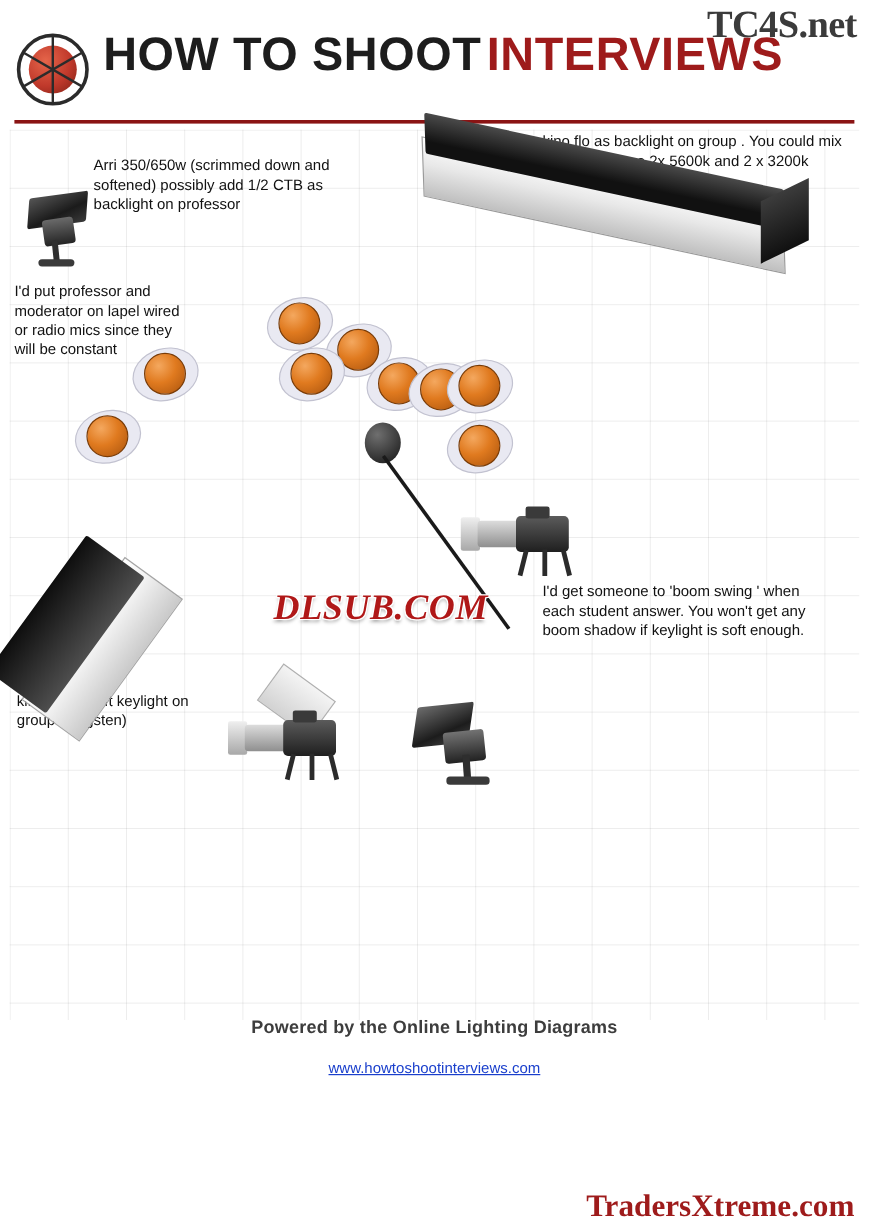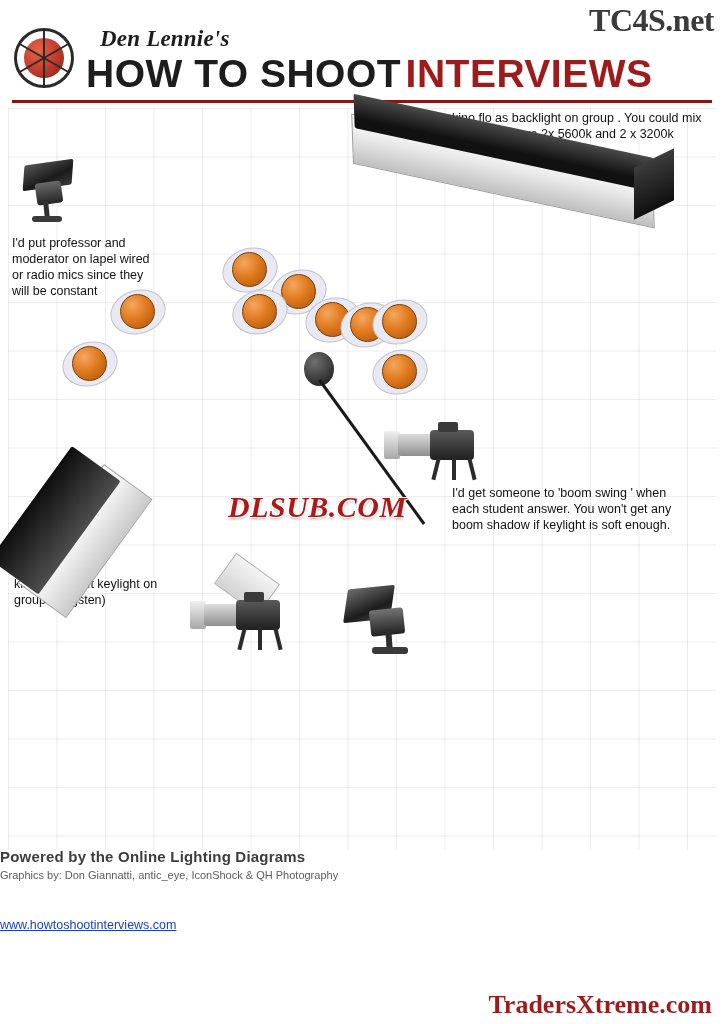--- a/index.html
+++ b/index.html
@@ -295,21 +295,21 @@
     color: #b01818;
     letter-spacing: 0.5px;
     text-shadow:
       -1px -1px 0 #ffffff, 1px -1px 0 #ffffff,
       -1px  1px 0 #ffffff, 1px  1px 0 #ffffff,
       0 2px 3px rgba(0,0,0,0.35);
     text-align: center;
   }
 
   
-  .footer { position: absolute; left: 0; top: 848px; width: 724px; }
+  .footer { position: absolute; left: 0; top: 848px; width: 724px; text-align: center; }
   .powered {
     font-family: "Liberation Sans", sans-serif;
     font-weight: bold;
     font-size: 15px;
     color: #3d3d3d;
     letter-spacing: 0.2px;
   }
   .site {
     font-family: "Liberation Sans", sans-serif;
     font-size: 14px;
@@ -318,21 +318,21 @@
   }
   .small {
     font-family: "Liberation Sans", sans-serif;
     font-size: 11px;
     color: #5c5c5c;
     margin-top: 8px;
     line-height: 1.5;
   }
   .link {
     display: inline-block;
-    margin-top: 34px;
+    margin-top: 18px;
     font-size: 12.5px;
     color: #1a3fcc;
     text-decoration: underline;
     cursor: pointer;
   }
   #traders {
     position: absolute;
     right: 12px;
     bottom: 4px;
     font-family: "Liberation Serif", serif;
@@ -352,28 +352,28 @@
 
   <div class="logo">
     <div class="ring"></div>
     <div class="blade"></div>
     <div class="spoke" style="transform:rotate(0deg)"></div>
     <div class="spoke" style="transform:rotate(60deg)"></div>
     <div class="spoke" style="transform:rotate(120deg)"></div>
   </div>
 
   <div class="title-block">
-    <div class="den">Den Lennie's</div>
     <div class="howto-line">
       <span class="howto">HOW TO SHOOT</span>
       <span class="interviews">INTERVIEWS</span>
     </div>
   </div>
   <div class="rule"></div>
 
+  <div class="note" id="note-backlight-prof">Arri 350/650w (scrimmed down and softened) possibly add 1/2 CTB as backlight on professor</div>
   <div class="note" id="note-kinoflo-group">kino flo as backlight on group .  You could mix tubes and have 2x 5600k and 2 x 3200k creating a semi blue</div>
   <div class="note" id="note-mics">I'd put professor and moderator on lapel wired or radio mics since they will be constant</div>
   <div class="note" id="note-boom">I'd get someone to 'boom swing ' when each student answer.  You won't get any boom shadow if keylight is soft enough.</div>
   <div class="note" id="note-kinoflo-key">kino flo as soft keylight on group (tungsten)</div>
 
   <div class="fixture" id="arri-backlight">
     <div class="barn"></div>
       <div class="body"></div>
       <div class="stem"></div>
       <div class="foot"></div>
@@ -461,18 +461,17 @@
     </div>
   <div class="person" style="left:372px; top:350px;">
       <div class="halo"></div>
       <div class="head"></div>
     </div>
 
   <div id="watermark">DLSUB.COM</div>
 
   <div class="footer">
     <div class="powered">Powered by the Online Lighting Diagrams</div>
-    <div class="small" style="margin-top:2px">Graphics by: Don Giannatti, antic_eye, IconShock &amp; QH Photography</div>
     <div class="link">www.howtoshootinterviews.com</div>
   </div>
 
   <div id="traders">TradersXtreme.com</div>
 </div>
 
 </body></html>

